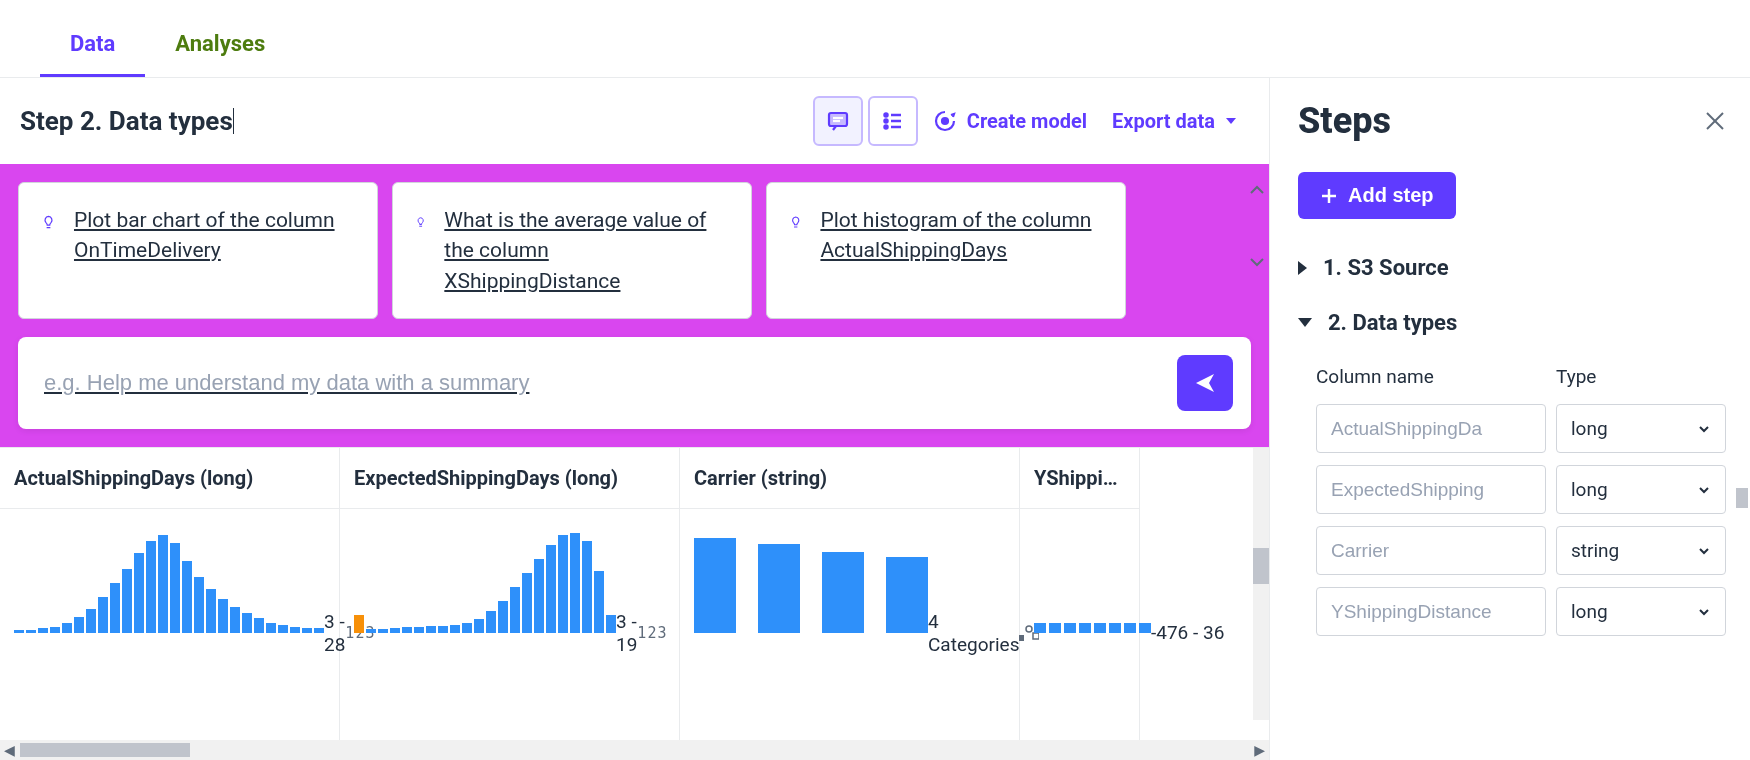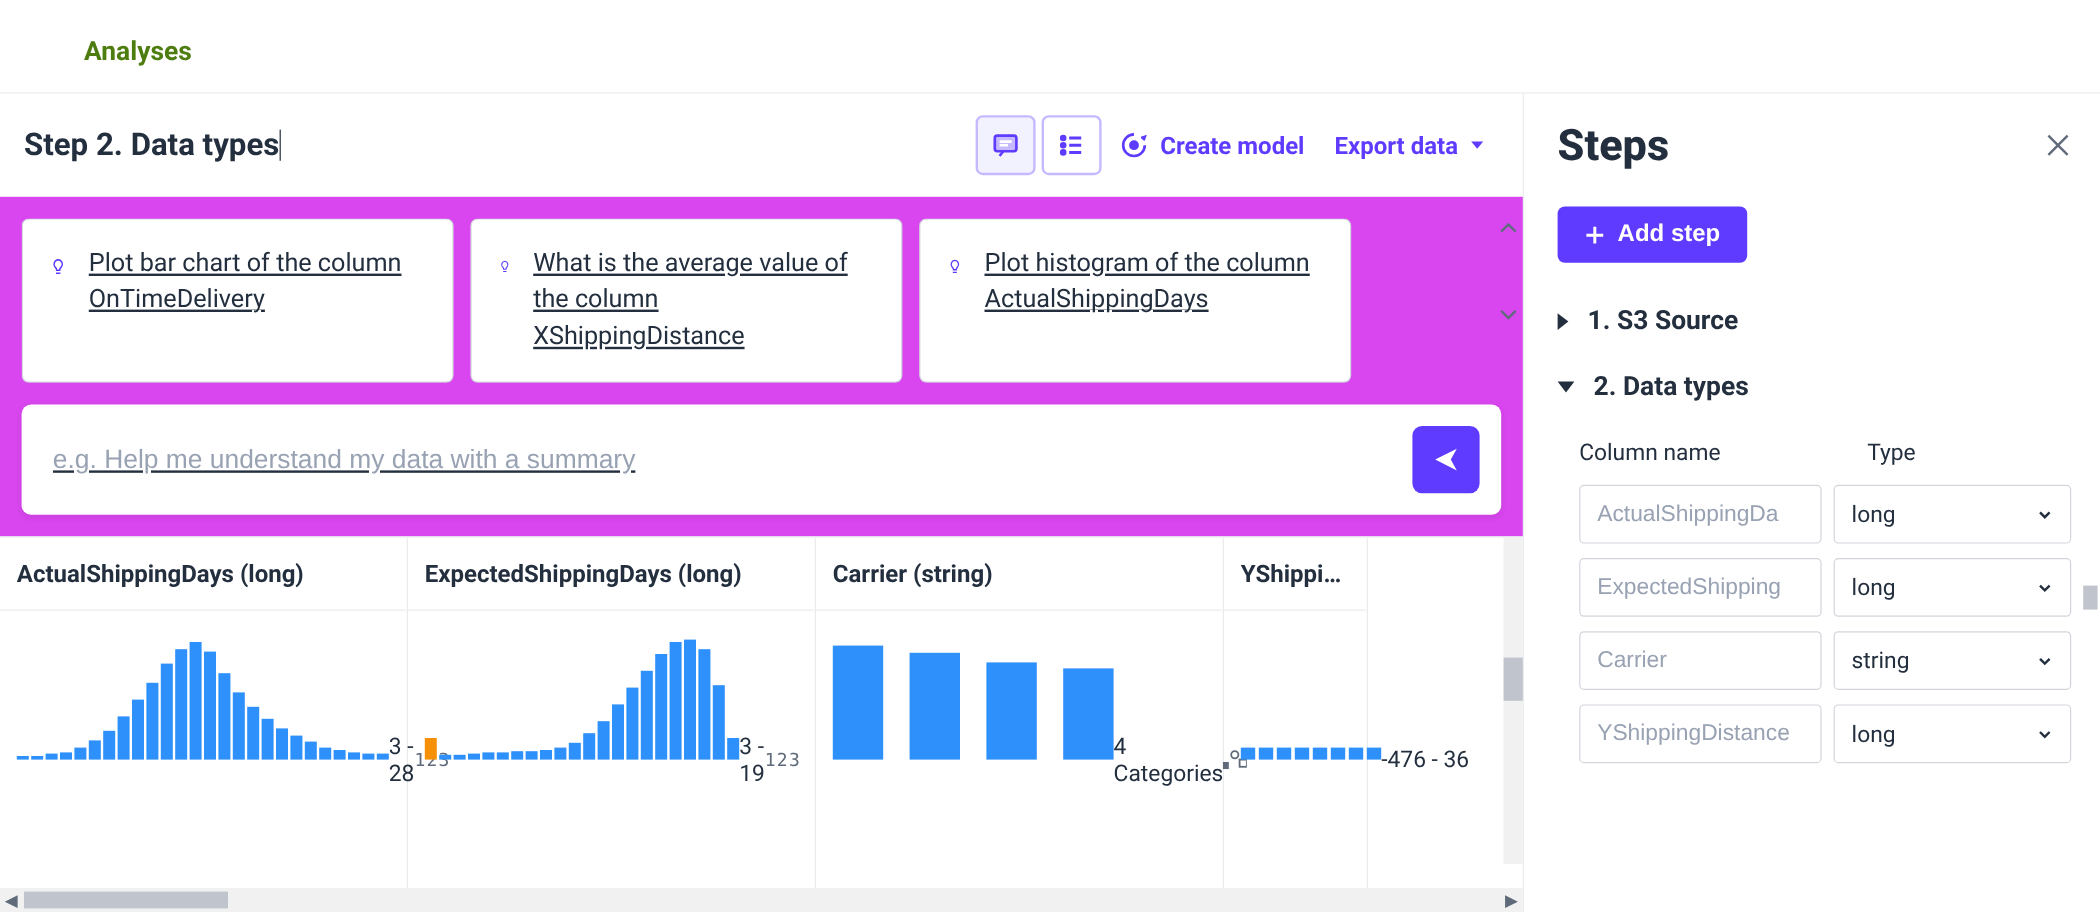--- a/index.html
+++ b/index.html
@@ -47,33 +47,34 @@
   .add-step { background:#5f3bff; color:#fff; border:none; border-radius:6px; padding:12px 22px; font-size:20px; font-weight:700; display:flex; align-items:center; gap:10px; cursor:pointer; margin-bottom:36px;}
   .step-item { display:flex; align-items:center; gap:16px; font-size:22px; font-weight:700; margin-bottom:30px; cursor:pointer;}
   .caret { width:0; height:0; display:inline-block;}
   .caret.right { border-top:7px solid transparent; border-bottom:7px solid transparent; border-left:9px solid #232f3e;}
   .caret.down { border-left:7px solid transparent; border-right:7px solid transparent; border-top:9px solid #232f3e;}
   .dt-head { display:flex; gap:10px; padding: 0 0 10px 18px; font-size:19px;}
   .dt-head .c1 { flex:1;}
   .dt-head .c2 { width:170px;}
   .dt-row { display:flex; gap:10px; padding:6px 0 6px 18px;}
   .dt-row input { flex:1; border:1px solid #d1d5db; border-radius:4px; padding:12px 14px; font-size:19px; color:#98a2b3; min-width:0;}
-  .dt-row .sel { width:198px; border:1px solid #d1d5db; border-radius:4px; padding:12px 14px; font-size:19px; display:flex; align-items:center; justify-content:space-between; cursor:pointer;}
+  .dt-row .sel { width:170px; border:1px solid #d1d5db; border-radius:4px; padding:12px 14px; font-size:19px; display:flex; align-items:center; justify-content:space-between; cursor:pointer;}
   .side-scroll { position:absolute; right:2px; top:410px; width:12px; height:20px; background:#c0c4cc;}
   .grid-scroll-track { position:absolute; right:0; top:0; bottom:20px; width:16px; background:#f1f1f1;}
   .grid-scroll-thumb { position:absolute; right:0; top:100px; width:16px; height:36px; background:#c0c4cc;}
   .hscroll-track { height:20px; background:#f1f1f1; display:flex; align-items:center; position:relative;}
   .hscroll-thumb { position:absolute; left:20px; width:170px; height:14px; background:#c0c4cc; top:3px;}
   .hscroll-arrow { position:absolute; font-size:14px; color:#5f6b7a;}
   svg { display:block;}
 </style>
 </head>
 <body>
 
 <div class="tabs">
+  <div class="tab active">Data</div>
   <div class="tab">Analyses</div>
 </div>
 
 <div class="main">
   <div class="content">
 
     <div class="toolbar">
       <div class="step-title-wrap">
         <span class="step-title">Step 2. Data types</span>
       </div>

